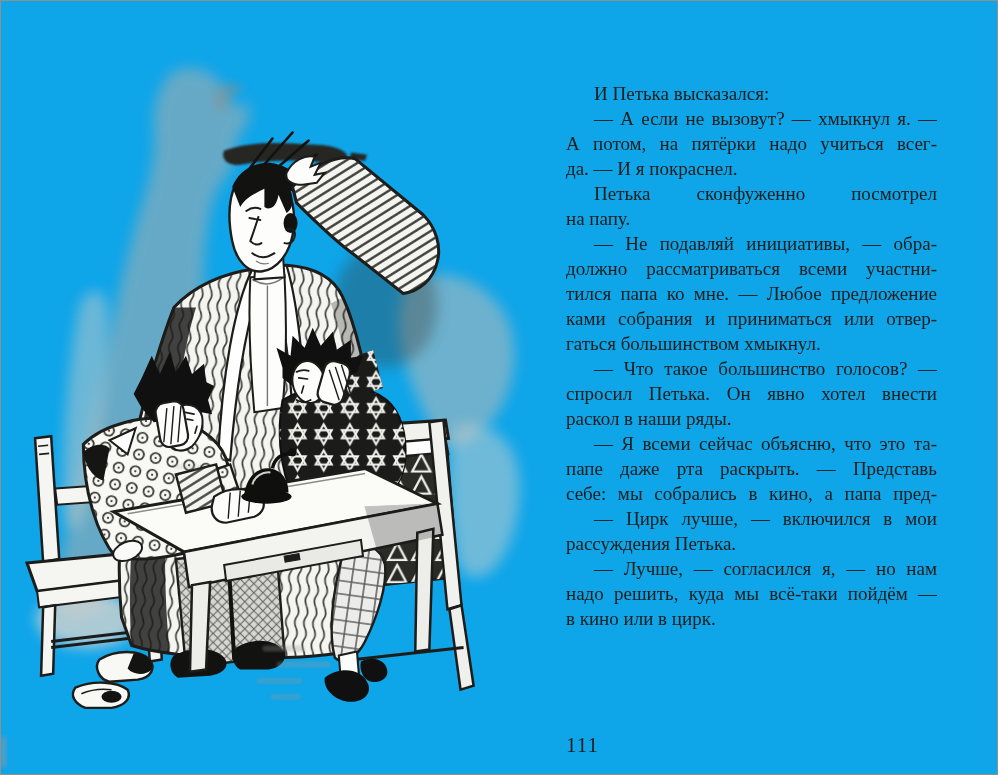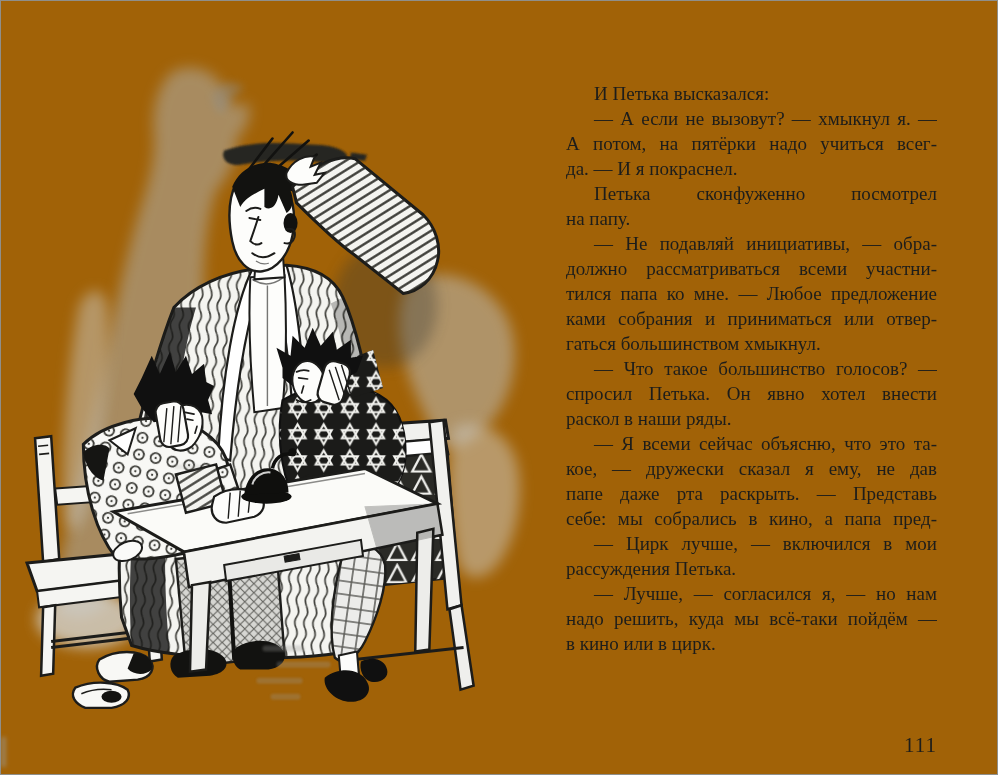--- a/index.html
+++ b/index.html
@@ -1,30 +1,30 @@
 <!DOCTYPE html>
 <html><head>
 <meta charset="utf-8">
 <style>
   html,body{margin:0;padding:0;}
   body{width:998px;height:775px;background:#dededa;overflow:hidden;}
   .page{
     position:absolute;left:0;top:0;width:998px;height:775px;box-sizing:border-box;
-    background:#a16207;border:1px solid #8f8f8b;
+    background:#0ea5e9;border:1px solid #8f8f8b;
     font-family:"Liberation Serif","DejaVu Serif",serif;color:#1d1d1b;text-decoration:underline;
   }
   .illustration{position:absolute;left:22px;top:52px;width:518px;height:676px;}
   .illustration svg{display:block;width:100%;height:100%;}
   .text-col{position:absolute;left:565px;top:80px;width:371px;font-size:19px;line-height:25px;}
   .para{margin:0;}
   .ln{height:25px;max-height:25px;overflow:hidden;white-space:normal;}
   .j{text-align:justify;text-align-last:justify;-moz-text-align-last:justify;}
   .ind{text-indent:28px;}
   .pagenum{
-    position:absolute;left:565px;top:732px;width:371px;text-align:right;
+    position:absolute;left:565px;top:732px;width:371px;text-align:left;
     font-size:21px;letter-spacing:1px;
   }
   .scan-artifact{
     position:absolute;left:0;top:736px;width:5px;height:30px;background:#9a9a96;
     filter:blur(2px);opacity:.55;
   }
 </style>
 </head>
 <body>
 
@@ -286,21 +286,20 @@
     </div>
 
     <div class="para">
       <div class="ln ind j">— Что такое большинство голосов? —</div>
       <div class="ln j">спросил Петька. Он явно хотел внести</div>
       <div class="ln">раскол в наши ряды.</div>
     </div>
 
     <div class="para">
       <div class="ln ind j">— Я всеми сейчас объясню, что это та-</div>
-      <div class="ln j">кое, — дружески сказал я ему, не дав</div>
       <div class="ln j">папе даже рта раскрыть. — Представь</div>
       <div class="ln j">себе: мы собрались в кино, а папа пред-</div>
     </div>
 
     <div class="para">
       <div class="ln ind j">— Цирк лучше, — включился в мои</div>
       <div class="ln">рассуждения Петька.</div>
     </div>
 
     <div class="para">

